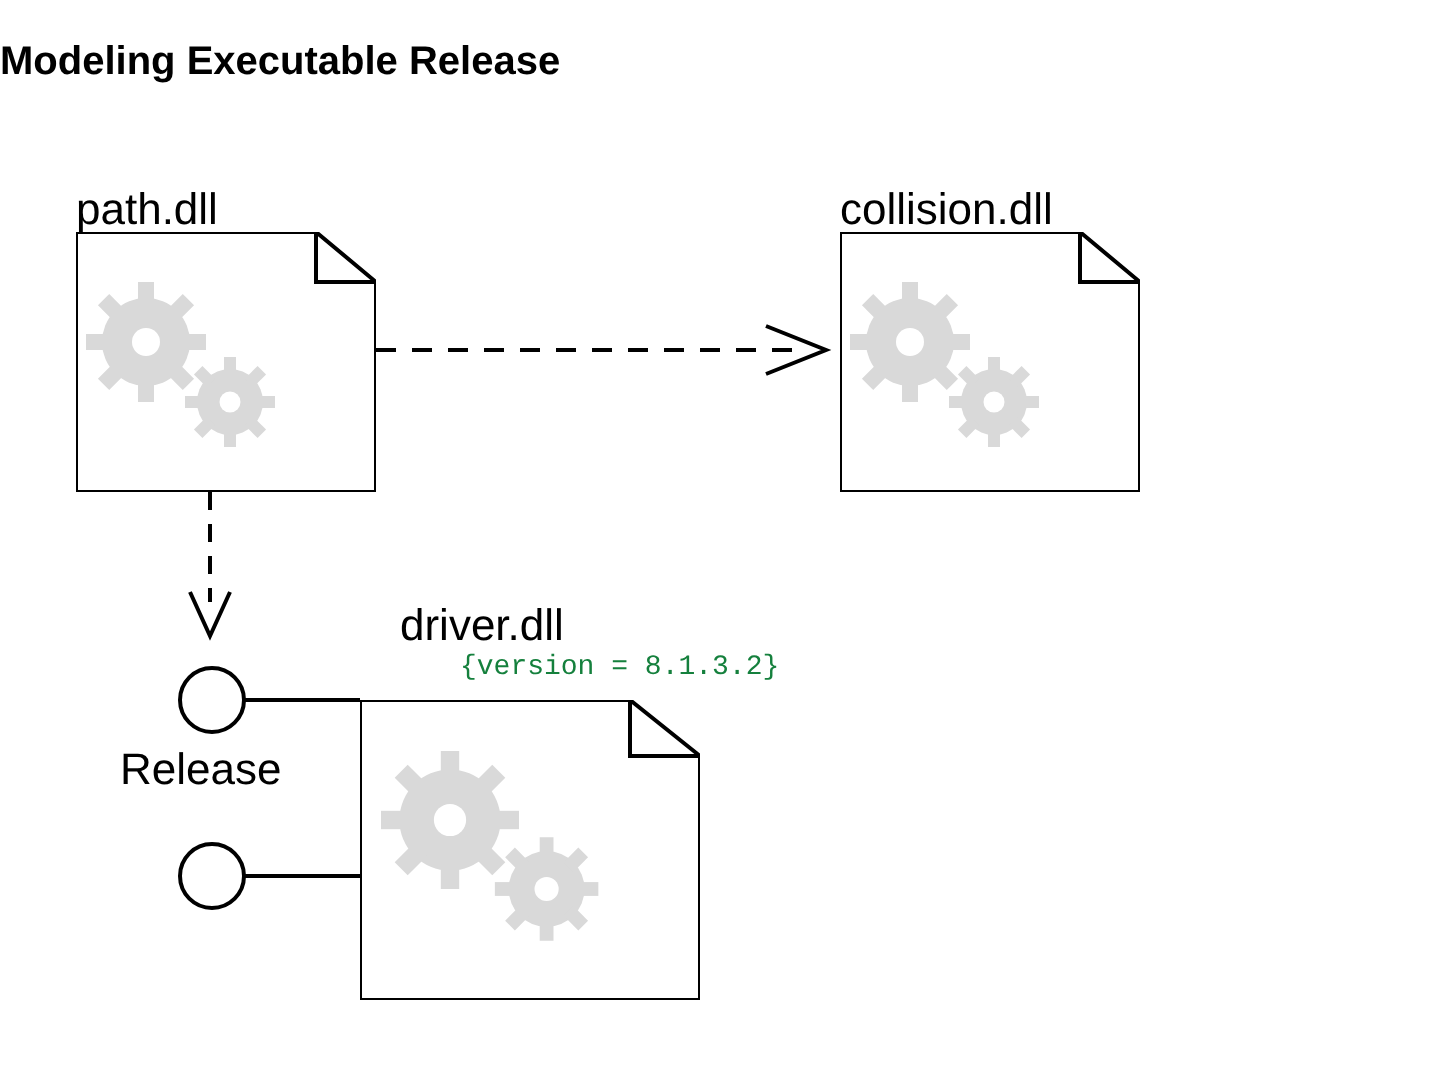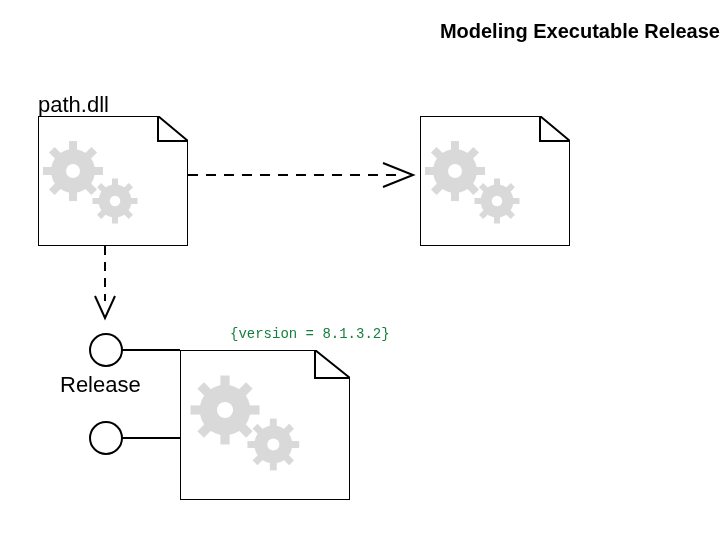--- a/index.html
+++ b/index.html
@@ -1,17 +1,17 @@
 <!DOCTYPE html>
 <html><head>
 <meta charset="utf-8">
 <style>
   * { box-sizing: border-box; margin: 0; padding: 0; }
   body { width: 720px; height: 540px; background: #fff; font-family: Arial, Helvetica, sans-serif; position: relative; }
-  .title { position: absolute; top: 20px; left: 0; right: 0; text-align: right; font-size: 20px; font-weight: bold; color: #000; }
+  .title { position: absolute; top: 20px; left: 0; right: 0; text-align: left; font-size: 20px; font-weight: bold; color: #000; }
   .stage { position: absolute; top: 60px; left: 0; width: 720px; height: 480px; }
   .label { position: absolute; font-size: 22px; color: #000; font-family: Arial, sans-serif; }
   .version { position: absolute; font-size: 14px; color: #15803d; font-family: Liberation Mono, monospace; }
   .artifact { position: absolute; }
   .artifact svg { display: block; }
   .gear-group { fill: #d9d9d9; }
 </style>
 </head>
 <body>
 
@@ -51,20 +51,21 @@
             <rect x="-4" y="-30" width="8" height="12" transform="rotate(45)"></rect>
             <rect x="-4" y="18" width="8" height="12" transform="rotate(45)"></rect>
             <rect x="-30" y="-4" width="12" height="8" transform="rotate(45)"></rect>
             <rect x="18" y="-4" width="12" height="8" transform="rotate(45)"></rect>
           </g>
         </g>
       </g>
     </svg>
   </div>
 
+  <div class="label" style="left:420px; top:32px;">collision.dll</div>
 
   <div class="artifact" style="left:420px; top:56px;">
     <svg width="150" height="130" viewBox="0 0 150 130">
       <path d="M0 0 H120 L150 25 V130 H0 Z" fill="#fff" stroke="#000" stroke-width="2"></path>
       <path d="M120 0 V25 H150" fill="none" stroke="#000" stroke-width="2"></path>
       <g class="gear-group" transform="translate(35,55) scale(1)">
         <g>
           <circle cx="0" cy="0" r="22"></circle>
           <circle cx="0" cy="0" r="7" fill="#fff"></circle>
           <g>
@@ -99,20 +100,21 @@
   <svg style="position:absolute; left:188px; top:100px;" width="232" height="30">
     <line x1="0" y1="15" x2="210" y2="15" stroke="#000" stroke-width="2" stroke-dasharray="10 8"></line>
     <polyline points="195,3 225,15 195,27" fill="none" stroke="#000" stroke-width="2"></polyline>
   </svg>
 
   <svg style="position:absolute; left:90px; top:186px;" width="30" height="80">
     <line x1="15" y1="0" x2="15" y2="55" stroke="#000" stroke-width="2" stroke-dasharray="9 7"></line>
     <polyline points="5,50 15,72 25,50" fill="none" stroke="#000" stroke-width="2"></polyline>
   </svg>
 
+  <div class="label" style="left:200px; top:240px;">driver.dll</div>
   <div class="version" style="left:230px; top:266px;">{version = 8.1.3.2}</div>
 
   <div class="artifact" style="left:180px; top:290px;">
     <svg width="170" height="150" viewBox="0 0 170 150">
       <path d="M0 0 H135 L170 28 V150 H0 Z" fill="#fff" stroke="#000" stroke-width="2"></path>
       <path d="M135 0 V28 H170" fill="none" stroke="#000" stroke-width="2"></path>
       <g class="gear-group" transform="translate(45,60) scale(1.15)">
         <g>
           <circle cx="0" cy="0" r="22"></circle>
           <circle cx="0" cy="0" r="7" fill="#fff"></circle>

